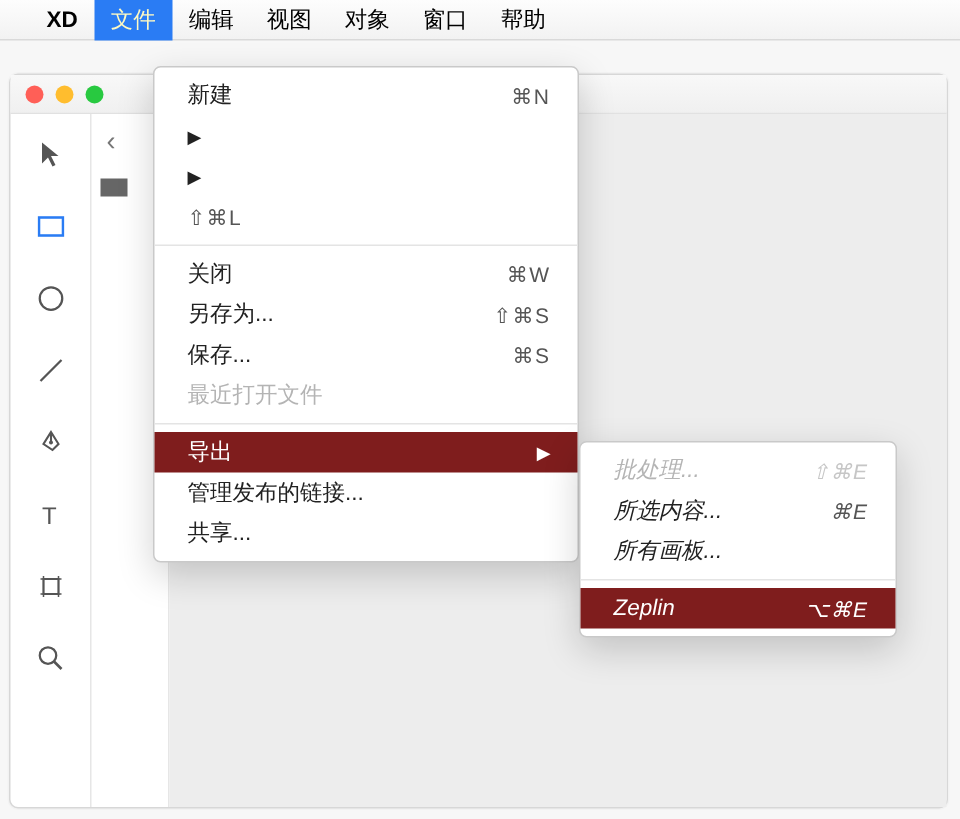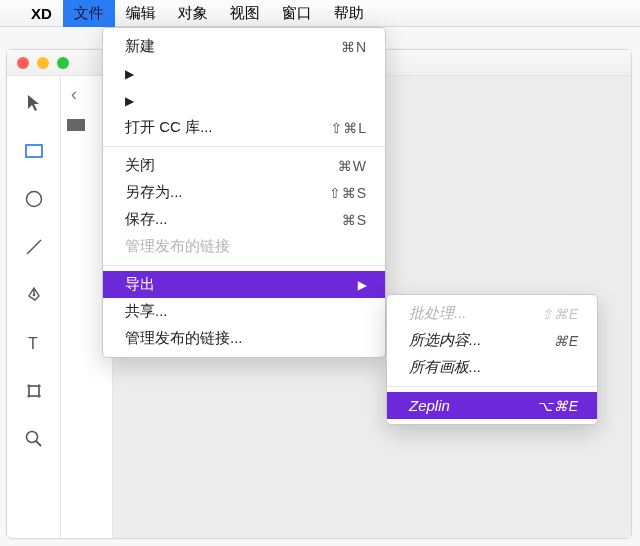--- a/index.html
+++ b/index.html
@@ -1,59 +1,59 @@
 <!DOCTYPE html>
 <html><head>
 <meta charset="utf-8">
 <style>
 * { margin:0; padding:0; box-sizing:border-box; font-family:-apple-system,"Helvetica Neue",sans-serif; }
 body { width:640px; height:546px; background:#f7f7f7; overflow:hidden; position:relative; }
 .menubar { height:27px; background:linear-gradient(#fdfdfd,#f2f2f2); border-bottom:1px solid #d9d9d9; display:flex; align-items:center; padding:0 10px; gap:0; font-size:15px; }
 .menubar span { padding:0 11px; height:27px; display:flex; align-items:center; }
 .menubar .apple { font-size:17px; padding:0 8px 0 2px; }
 .menubar .app { font-weight:700; }
-.menubar .active { background:#2a7cf4; color:#0f172a; }
+.menubar .active { background:#2a7cf4; color:#fef9c3; }
 .window { position:absolute; left:6px; top:49px; width:626px; height:490px; background:#fff; border:1px solid #d7d7d7; border-radius:6px; box-shadow:0 0 0 1px rgba(0,0,0,0.02); }
 .titlebar { height:26px; background:linear-gradient(#f8f8f8,#f0f0f0); border-bottom:1px solid #e1e1e1; display:flex; align-items:center; padding:0 10px; }
 .traffic { display:flex; gap:8px; }
 .traffic i { width:12px; height:12px; border-radius:50%; display:block; }
 .t-close{background:#ff5f57;} .t-min{background:#ffbd2e;} .t-max{background:#28c940;}
 .body { display:flex; height:calc(100% - 26px); }
 .toolbar { width:54px; border-right:1px solid #e6e6e6; display:flex; flex-direction:column; align-items:center; padding-top:14px; gap:22px; }
 .toolbar .tool { width:26px; height:26px; display:flex; align-items:center; justify-content:center; color:#555; }
 .toolbar .tool.active { color:#2a7cf4; }
 .panel { width:52px; border-right:1px solid #e6e6e6; padding-top:8px; }
 .panel .back { font-size:18px; color:#777; padding-left:10px; }
 .panel .thumb { margin:14px 6px; width:18px; height:12px; background:#666; }
 .canvas { flex:1; background:#ededed; }
 
 .menu { position:absolute; background:#fff; border:1px solid #c9c9c9; box-shadow:0 8px 24px rgba(0,0,0,0.18); border-radius:5px; padding:5px 0; font-size:15px; }
-.menu1 { left:102px; top:27px; width:284px; }
+.menu1 { left:102px; top:44px; width:284px; }
 .menu2 { left:386px; top:294px; width:212px;font-style:italic; }
 .mi { display:flex; align-items:center; height:27px; padding:0 18px 0 22px; position:relative; color:#222; }
 .mi.disabled { color:#b4b4b4; }
-.mi.hl { background:#6d28d9; color:#fff; }
+.mi.hl { background:#7f1d1d; color:#fff; }
 .mi .lbl { flex:1; white-space:nowrap; }
 .mi .sc { color:#555; font-size:14px; letter-spacing:1px; }
 .mi.hl .sc { color:#fff; }
 .mi.disabled .sc { color:#c6c6c6; }
 .mi .arr { font-size:12px; }
 .sep { height:1px; background:#e4e4e4; margin:5px 0; }
 svg{display:block;}
 </style>
 </head>
 <body>
 
 <div class="menubar">
   <span class="apple"></span>
   <span class="app">XD</span>
   <span class="active">文件</span>
   <span>编辑</span>
+  <span>视图</span>
   <span>对象</span>
-  <span>视图</span>
   <span>窗口</span>
   <span>帮助</span>
 </div>
 
 <div class="window">
   <div class="titlebar">
     <div class="traffic">
       <i class="t-close"></i>
       <i class="t-min"></i>
       <i class="t-max"></i>
@@ -121,49 +121,48 @@
       <span class="lbl">新建</span>
       <span class="sc">⌘N</span>
     </div>
   <div class="mi">
       <span class="arr">▶</span>
     </div>
   <div class="mi">
       <span class="arr">▶</span>
     </div>
   <div class="mi">
-      <span class="lbl">打开 CC 库...</span>
       <span class="sc">⇧⌘L</span>
     </div>
   <div class="sep"></div>
   <div class="mi">
       <span class="lbl">关闭</span>
       <span class="sc">⌘W</span>
     </div>
   <div class="mi">
       <span class="lbl">另存为...</span>
       <span class="sc">⇧⌘S</span>
     </div>
   <div class="mi">
       <span class="lbl">保存...</span>
       <span class="sc">⌘S</span>
     </div>
   <div class="mi disabled">
-      <span class="lbl">管理发布的链接</span>
+      <span class="lbl">最近打开文件</span>
     </div>
   <div class="sep"></div>
   <div class="mi hl">
       <span class="lbl">导出</span>
       <span class="arr">▶</span>
     </div>
   <div class="mi">
-      <span class="lbl">共享...</span>
+      <span class="lbl">管理发布的链接...</span>
     </div>
   <div class="mi">
-      <span class="lbl">管理发布的链接...</span>
+      <span class="lbl">共享...</span>
     </div>
 </div>
 
 <div class="menu menu2">
   <div class="mi disabled">
       <span class="lbl">批处理...</span>
       <span class="sc">⇧⌘E</span>
     </div>
   <div class="mi">
       <span class="lbl">所选内容...</span>

